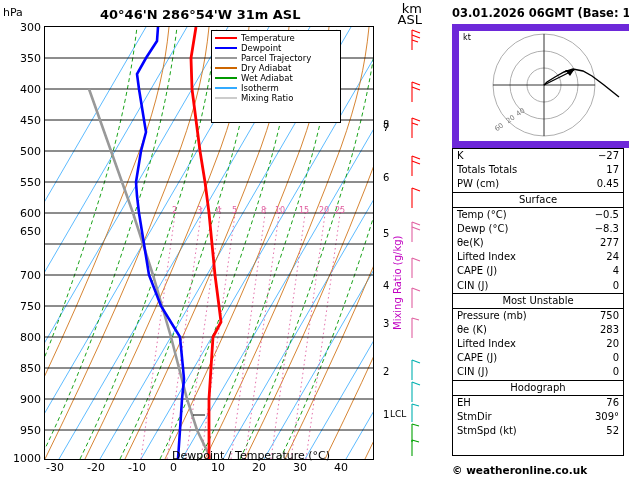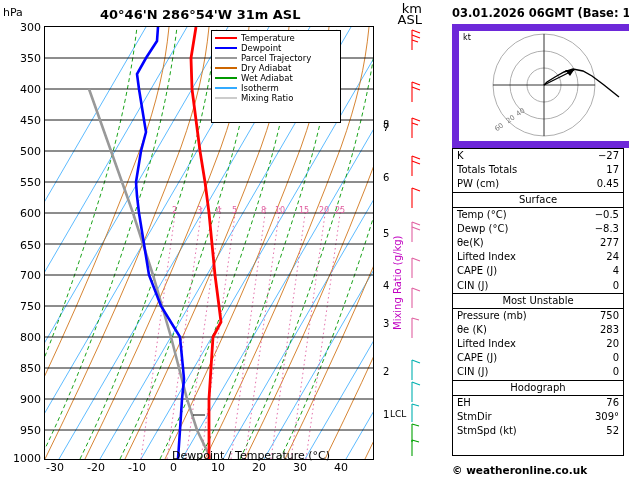--- a/index.html
+++ b/index.html
@@ -135,21 +135,21 @@
     </svg>
   </div>
 
   <div class="abs ylab" style="left:3px;top:21px;">300</div>
   <div class="abs ylab" style="left:3px;top:52px;">350</div>
   <div class="abs ylab" style="left:3px;top:83px;">400</div>
   <div class="abs ylab" style="left:3px;top:114px;">450</div>
   <div class="abs ylab" style="left:3px;top:145px;">500</div>
   <div class="abs ylab" style="left:3px;top:176px;">550</div>
   <div class="abs ylab" style="left:3px;top:207px;">600</div>
-  <div class="abs ylab" style="left:3px;top:239px;">650</div>
+  <div class="abs ylab" style="left:3px;top:225px;">650</div>
   <div class="abs ylab" style="left:3px;top:269px;">700</div>
   <div class="abs ylab" style="left:3px;top:300px;">750</div>
   <div class="abs ylab" style="left:3px;top:331px;">800</div>
   <div class="abs ylab" style="left:3px;top:362px;">850</div>
   <div class="abs ylab" style="left:3px;top:393px;">900</div>
   <div class="abs ylab" style="left:3px;top:424px;">950</div>
   <div class="abs ylab" style="left:3px;top:452px;">1000</div>
 
   <div class="abs xlab" style="left:46px;top:461px;">-30</div>
   <div class="abs xlab" style="left:87px;top:461px;">-20</div>

